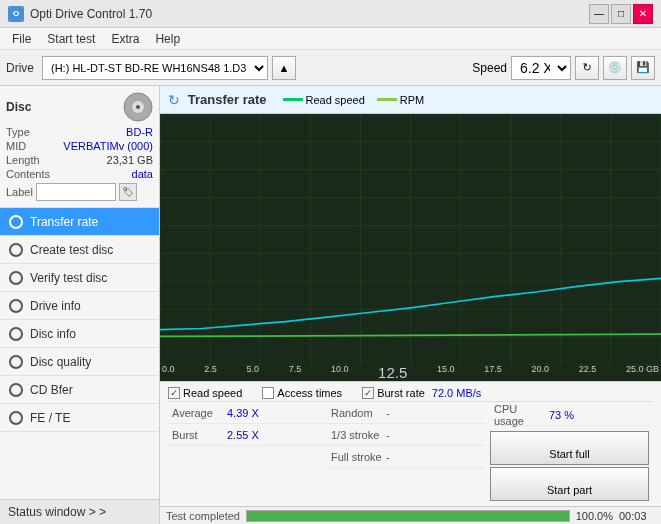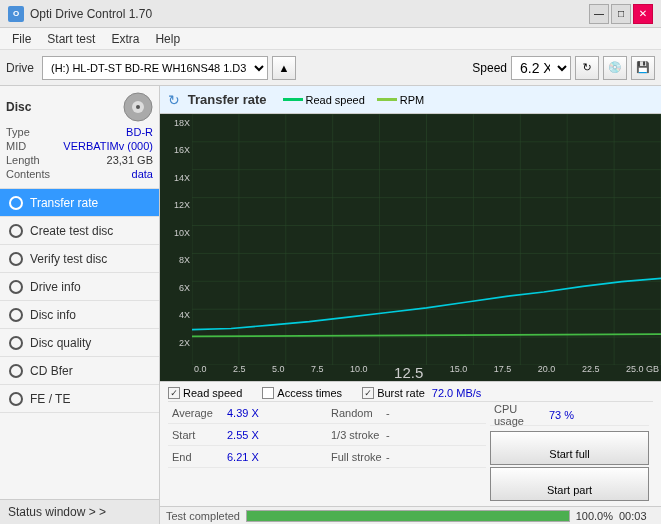--- a/index.html
+++ b/index.html
@@ -158,20 +158,25 @@
         <span class="disc-value">VERBATIMv (000)</span>
       </div>
       <div class="disc-row">
         <span class="disc-key">Length</span>
         <span class="disc-value-plain">23,31 GB</span>
       </div>
       <div class="disc-row">
         <span class="disc-key">Contents</span>
         <span class="disc-value">data</span>
       </div>
+      <div class="label-row">
+        <span class="disc-key">Label</span>
+        <input class="label-input" type="text" style="">
+        <button class="label-btn">🏷</button>
+      </div>
     </div>
 
     <div class="nav-items">
       <div class="nav-item active">
         <div class="nav-icon">
             <div class="nav-circle"></div>
           </div>
         <span>Transfer rate</span>
       </div>
       <div class="nav-item">
@@ -233,32 +238,20 @@
         </div>
         <div class="legend-item">
           <div class="legend-color" style="background:#88cc44;"></div>
           <span>RPM</span>
         </div>
       </div>
     </div>
 
     <div style="flex:1; position:relative; background:#1a2a1a; display:flex;">
 
-      <div style="width:32px; display:flex; flex-direction:column; justify-content:space-between; padding:4px 2px 16px 2px; background:#1a2a1a;">
-        <span style="font-size:9px;color:#ccc;text-align:right;">18X</span>
-        <span style="font-size:9px;color:#ccc;text-align:right;">16X</span>
-        <span style="font-size:9px;color:#ccc;text-align:right;">14X</span>
-        <span style="font-size:9px;color:#ccc;text-align:right;">12X</span>
-        <span style="font-size:9px;color:#ccc;text-align:right;">10X</span>
-        <span style="font-size:9px;color:#ccc;text-align:right;">8X</span>
-        <span style="font-size:9px;color:#ccc;text-align:right;">6X</span>
-        <span style="font-size:9px;color:#ccc;text-align:right;">4X</span>
-        <span style="font-size:9px;color:#ccc;text-align:right;">2X</span>
-        <span style="font-size:9px;color:#ccc;text-align:right;"> </span>
-      </div>
 
       <div style="flex:1; display:flex; flex-direction:column;">
         <svg style="flex:1;" viewBox="0 0 480 220" preserveAspectRatio="none">
 
           <line x1="0" y1="0" x2="480" y2="0" stroke="#2a4a2a" stroke-width="0.5"></line>
           <line x1="0" y1="24.4" x2="480" y2="24.4" stroke="#2a4a2a" stroke-width="0.5"></line>
           <line x1="0" y1="48.8" x2="480" y2="48.8" stroke="#2a4a2a" stroke-width="0.5"></line>
           <line x1="0" y1="73.3" x2="480" y2="73.3" stroke="#2a4a2a" stroke-width="0.5"></line>
           <line x1="0" y1="97.7" x2="480" y2="97.7" stroke="#2a4a2a" stroke-width="0.5"></line>
           <line x1="0" y1="122.2" x2="480" y2="122.2" stroke="#2a4a2a" stroke-width="0.5"></line>
@@ -324,26 +317,22 @@
         </div>
       </div>
 
       <div class="stats-section">
         <div class="stats-left">
           <div class="stat-row">
             <span class="stat-key">Average</span>
             <span class="stat-val">4.39 X</span>
           </div>
           <div class="stat-row">
-            <span class="stat-key">Start</span>
+            <span class="stat-key">Burst</span>
             <span class="stat-val">2.55 X</span>
-          </div>
-          <div class="stat-row">
-            <span class="stat-key">End</span>
-            <span class="stat-val">6.21 X</span>
           </div>
         </div>
         <div class="stats-mid">
           <div class="stat-row">
             <span class="stat-key">Random</span>
             <span class="stat-val-plain">-</span>
           </div>
           <div class="stat-row">
             <span class="stat-key">1/3 stroke</span>
             <span class="stat-val-plain">-</span>

